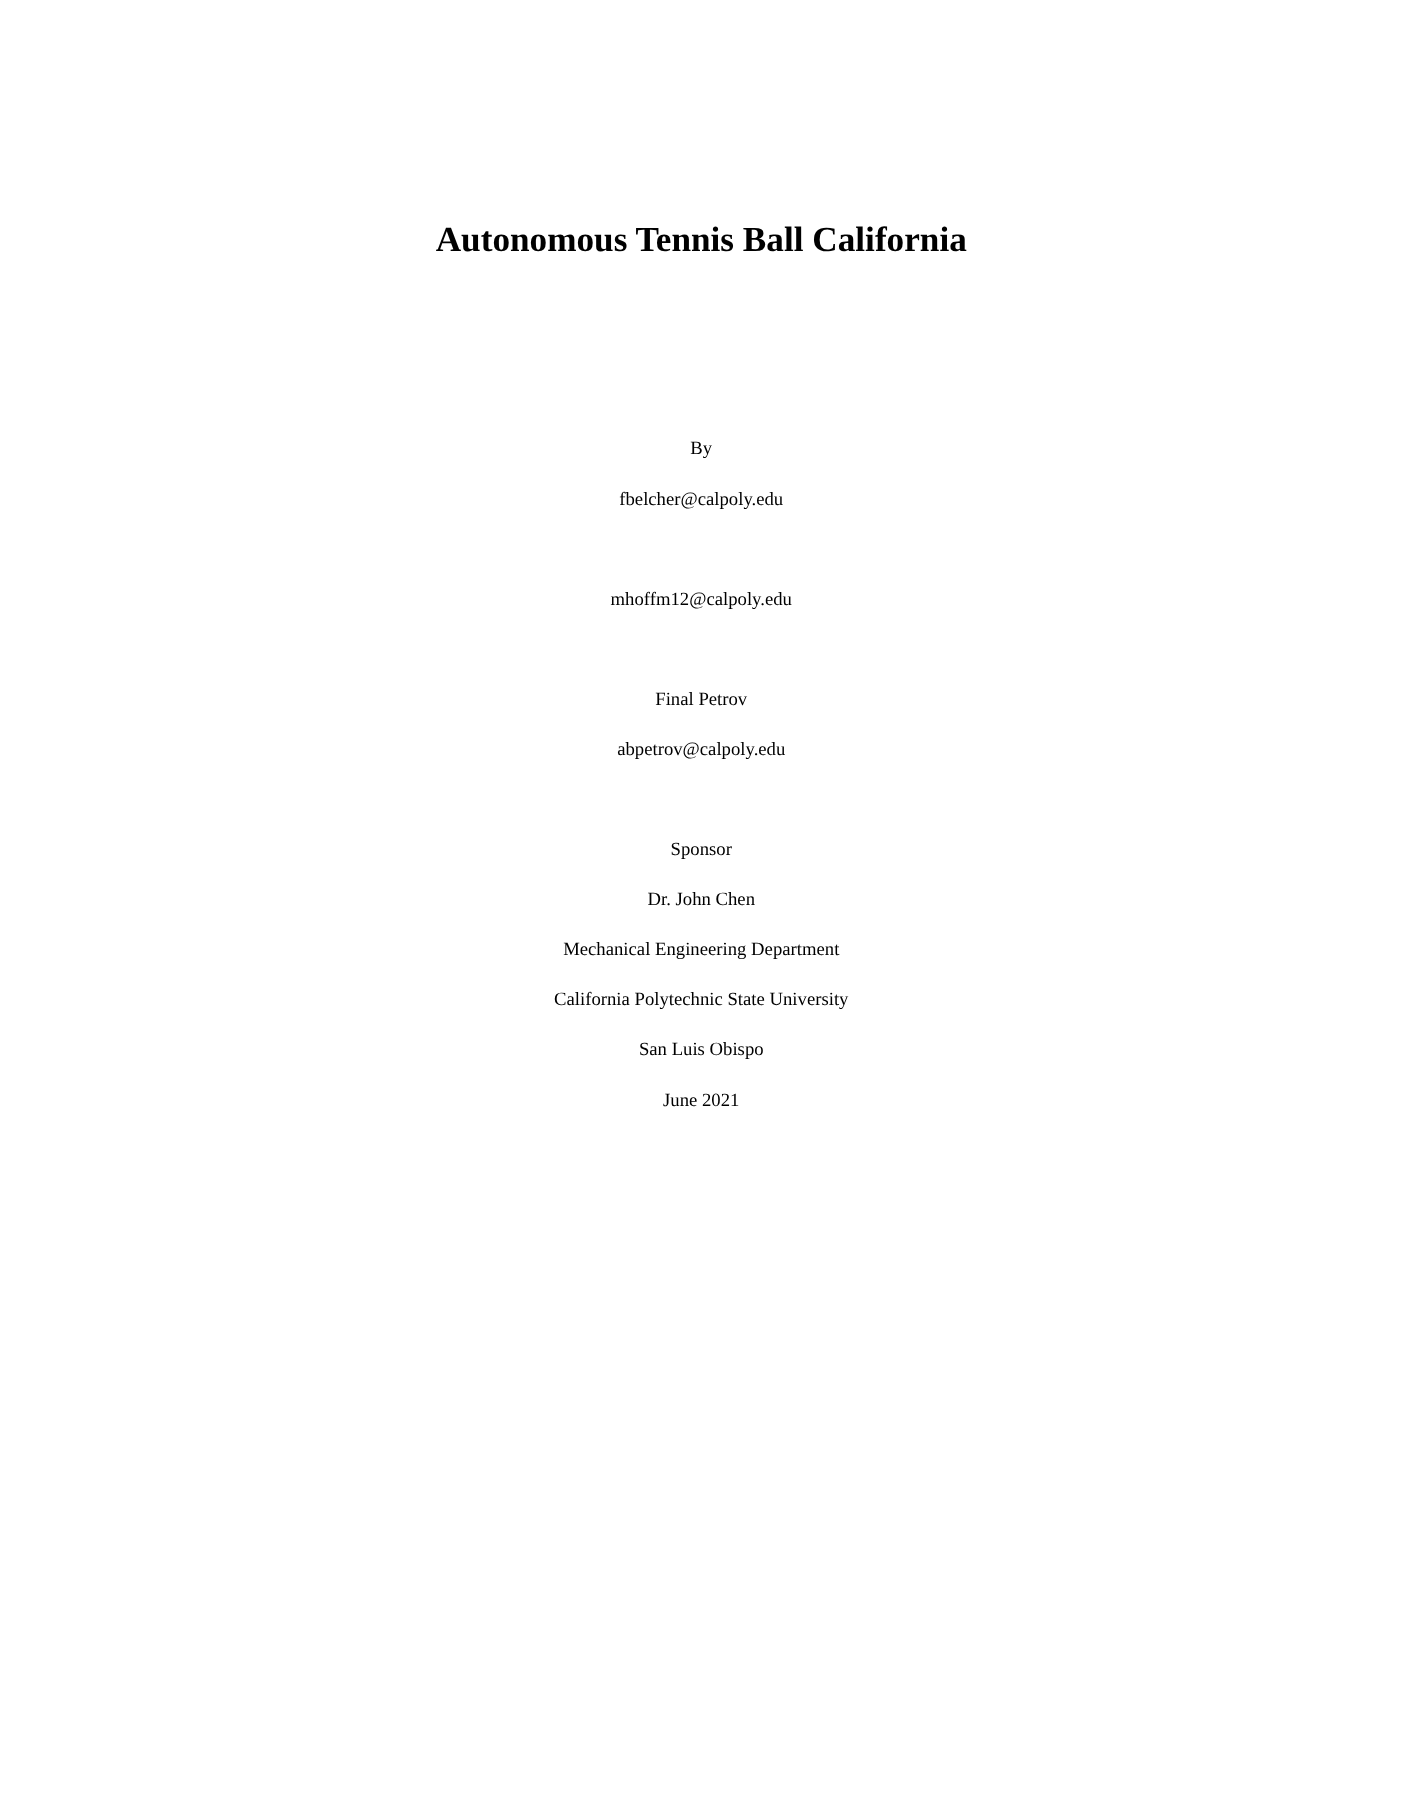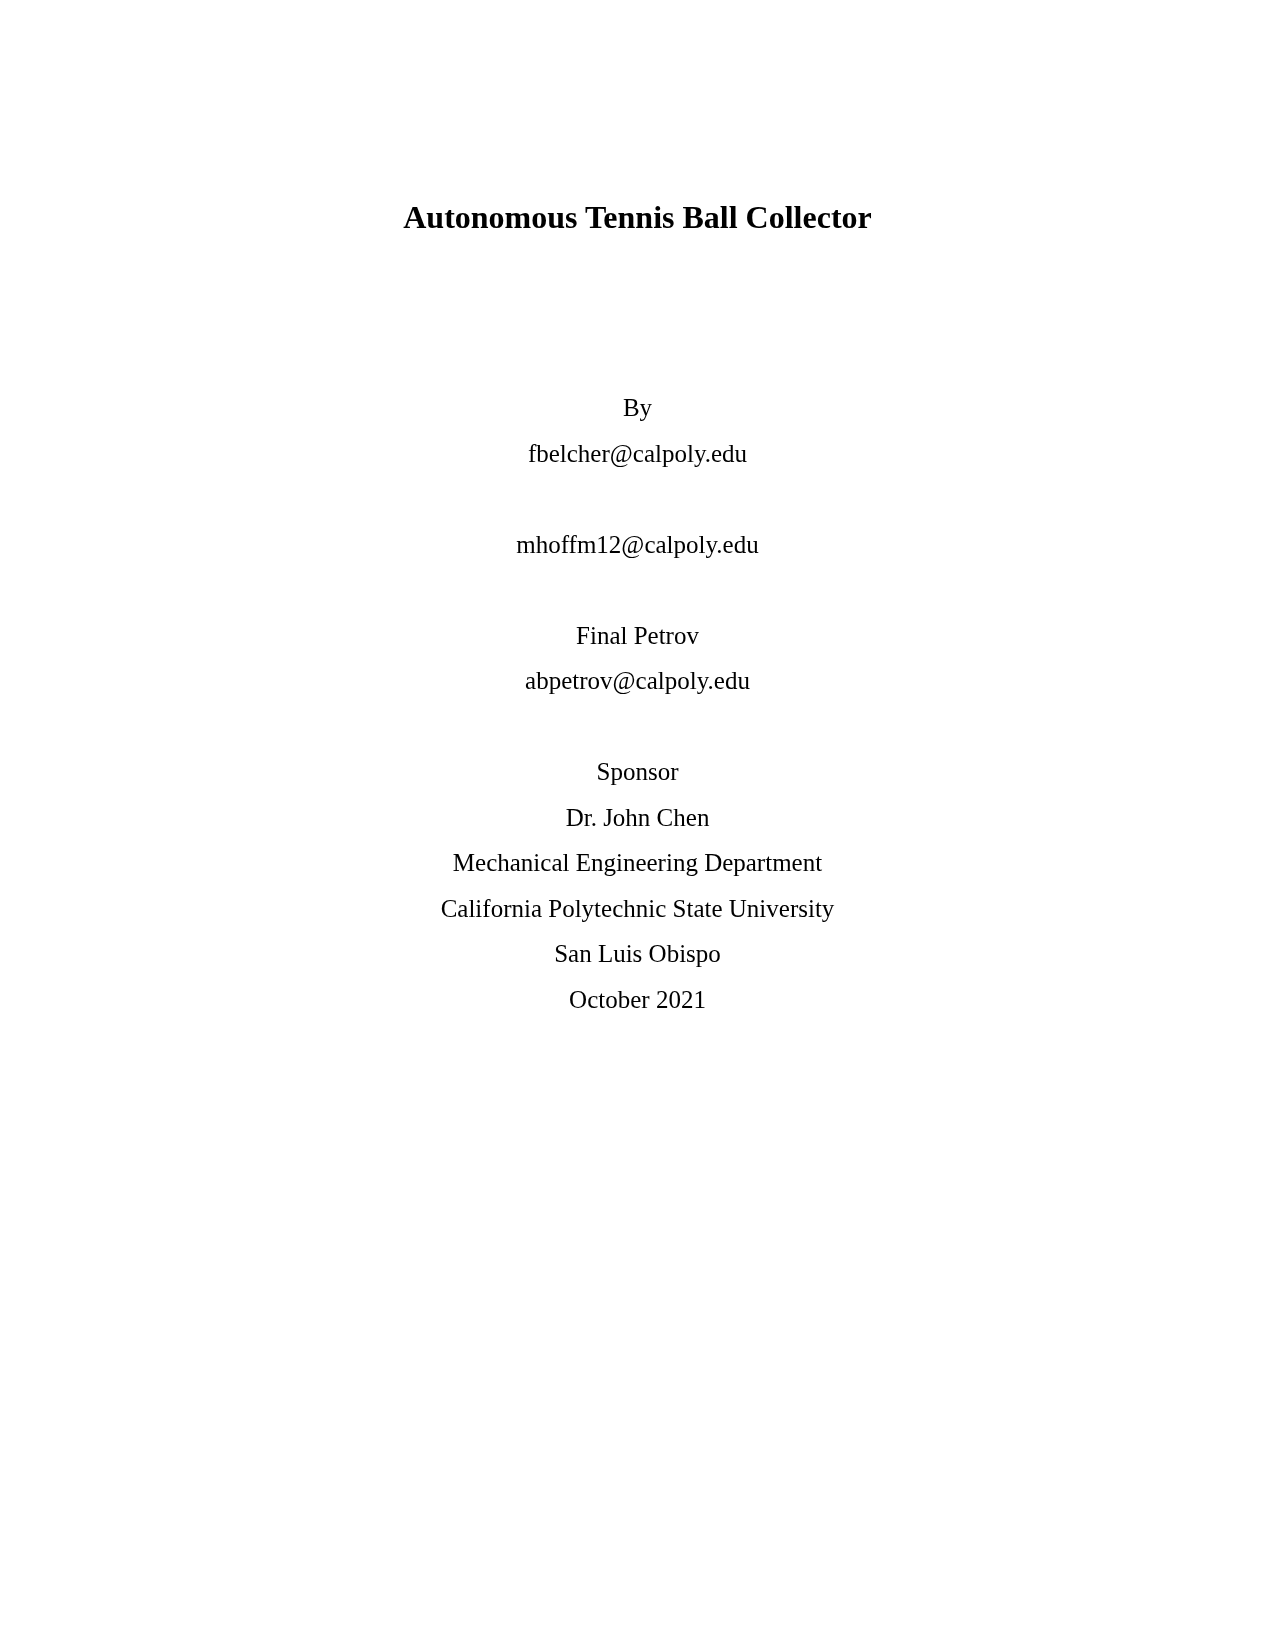--- a/index.html
+++ b/index.html
@@ -22,38 +22,38 @@
   }
   .title-line {
     font-size: 32px;
     font-weight: bold;
     line-height: 55px;
   }
   .body-block {
     margin-top: 140px;
   }
   .line {
-    font-size: 25px;
+    font-size: 17px;
     line-height: 45.5px;
     font-weight: normal;
   }
   .author-group, .sponsor-block {
     margin-top: 45.5px;
   }
   .byline-group {
     margin-top: 0;
   }
 </style>
 </head>
 <body>
 
 <div class="page">
 
   <div class="title-block">
-    <div class="title-line">Autonomous Tennis Ball Collector</div>
+    <div class="title-line">Autonomous Tennis Ball California</div>
   </div>
 
   <div class="body-block">
 
     <div class="author-group byline-group">
       <div class="line">By</div>
       <div class="line">fbelcher@calpoly.edu</div>
     </div>
 
     <div class="author-group">
@@ -68,18 +68,18 @@
       <div class="line">abpetrov@calpoly.edu</div>
     </div>
 
 
     <div class="sponsor-block">
       <div class="line">Sponsor</div>
       <div class="line">Dr. John Chen</div>
       <div class="line">Mechanical Engineering Department</div>
       <div class="line">California Polytechnic State University</div>
       <div class="line">San Luis Obispo</div>
-      <div class="line">October 2021</div>
+      <div class="line">June 2021</div>
     </div>
 
   </div>
 
 </div>
 
 </body></html>

